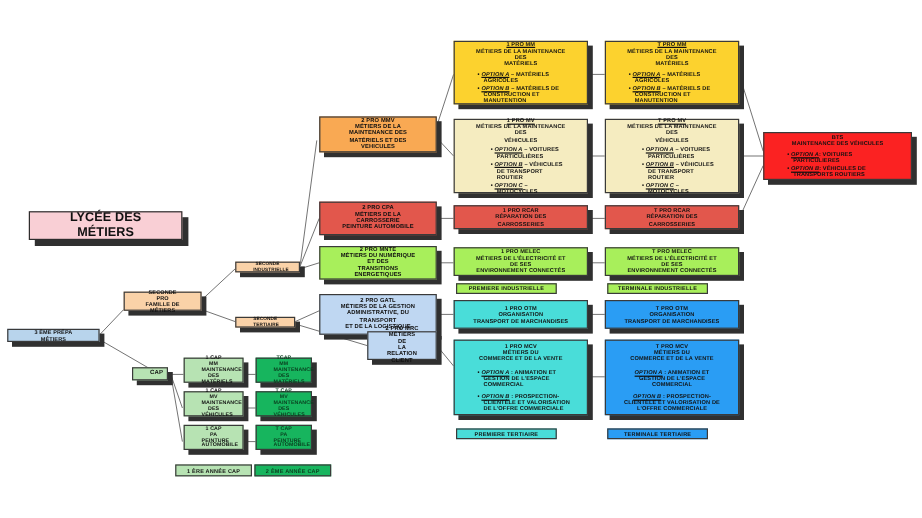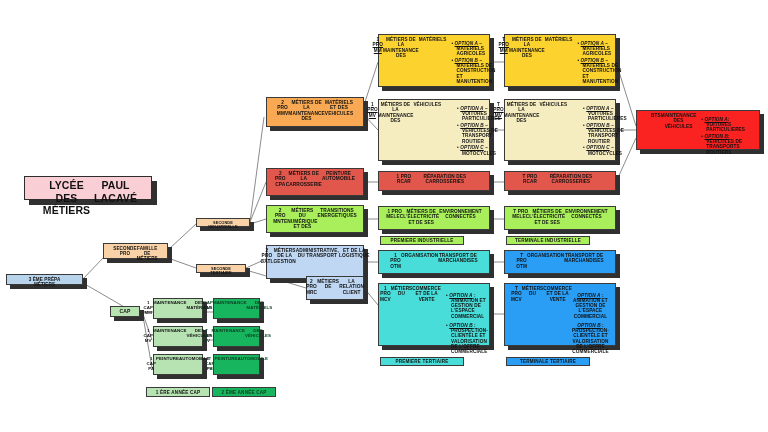--- a/index.html
+++ b/index.html
@@ -6,21 +6,21 @@
   body{width:768px;height:432px;overflow:hidden;
        font-family:"Liberation Sans",sans-serif;color:#111;}
   #canvas{position:relative;width:768px;height:432px;}
 
   svg.links{position:absolute;left:0;top:0;width:768px;height:432px;pointer-events:none;}
   svg.links line{stroke:#6d6d6d;stroke-width:0.8;}
 
   .node{position:absolute;box-sizing:border-box;
         border:1px solid #3a3a3a;
         box-shadow:4px 4px 0 0 #303030;
-        display:flex;flex-direction:row;justify-content:center;
+        display:flex;flex-direction:column;justify-content:center;
         text-align:center;font-weight:bold;text-transform:uppercase;
         letter-spacing:.1px;line-height:1.12;padding:2px 14px;}
   .node .ttl{display:block;text-decoration:underline;}
   .node .ln{display:block;}
   .opts{margin-top:2px;text-align:left;padding-left:3px;}
   .opt{display:block;margin-top:1.5px;text-indent:-5px;padding-left:7px;}
   .opt::before{content:"\2022  ";}
   .opt u{text-decoration:underline;font-style:italic;}
   .opts.center{text-align:center;padding-left:0;}
   .opts.center .opt{text-indent:0;padding-left:0;}
@@ -98,21 +98,20 @@
     <line x1="134" y1="312" x2="153" y2="312"></line>
     <line x1="143" y1="314" x2="152" y2="340"></line>
     <line x1="143" y1="316" x2="152" y2="368"></line>
     <line x1="203" y1="312" x2="213" y2="312"></line>
     <line x1="203" y1="340" x2="213" y2="340"></line>
     <line x1="203" y1="368" x2="213" y2="368"></line>
   </svg>
 
   <div class="node title-node" style="left:24px;top:176px;width:128px;height:24px;">
     <span class="ln">LYCÉE DES MÉTIERS</span>
-    <span class="ln">PAUL LACAVÉ</span>
   </div>
 
   <div class="node c-lblue" style="left:6px;top:274px;width:77px;height:11px;font-size:4.6px;">
     <span class="ln">3 ÈME PRÉPA  MÉTIERS</span>
   </div>
 
   <div class="node c-peach" style="left:103px;top:243px;width:65px;height:16px;font-size:4.6px;">
     <span class="ln">SECONDE PRO</span>
     <span class="ln">FAMILLE DE MÉTIERS</span>
   </div>

